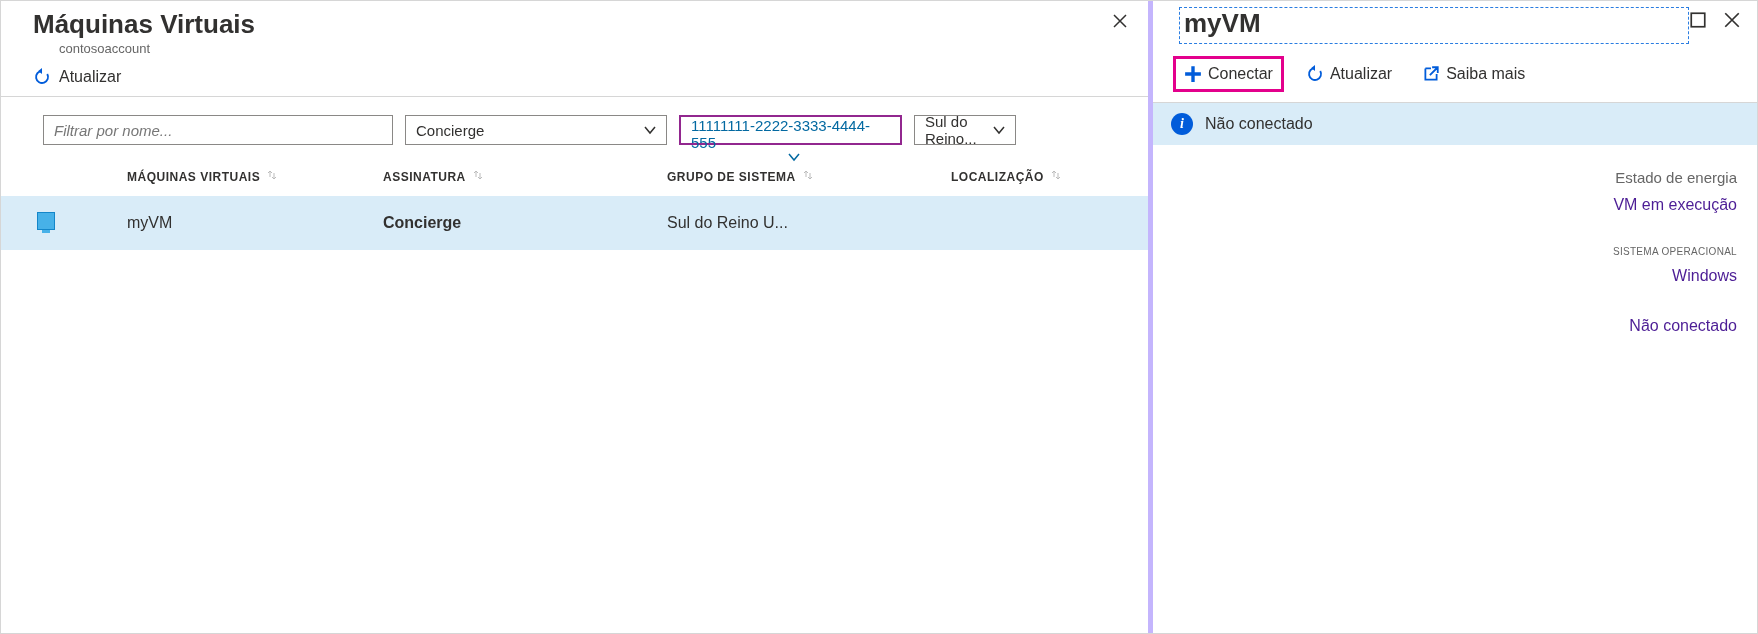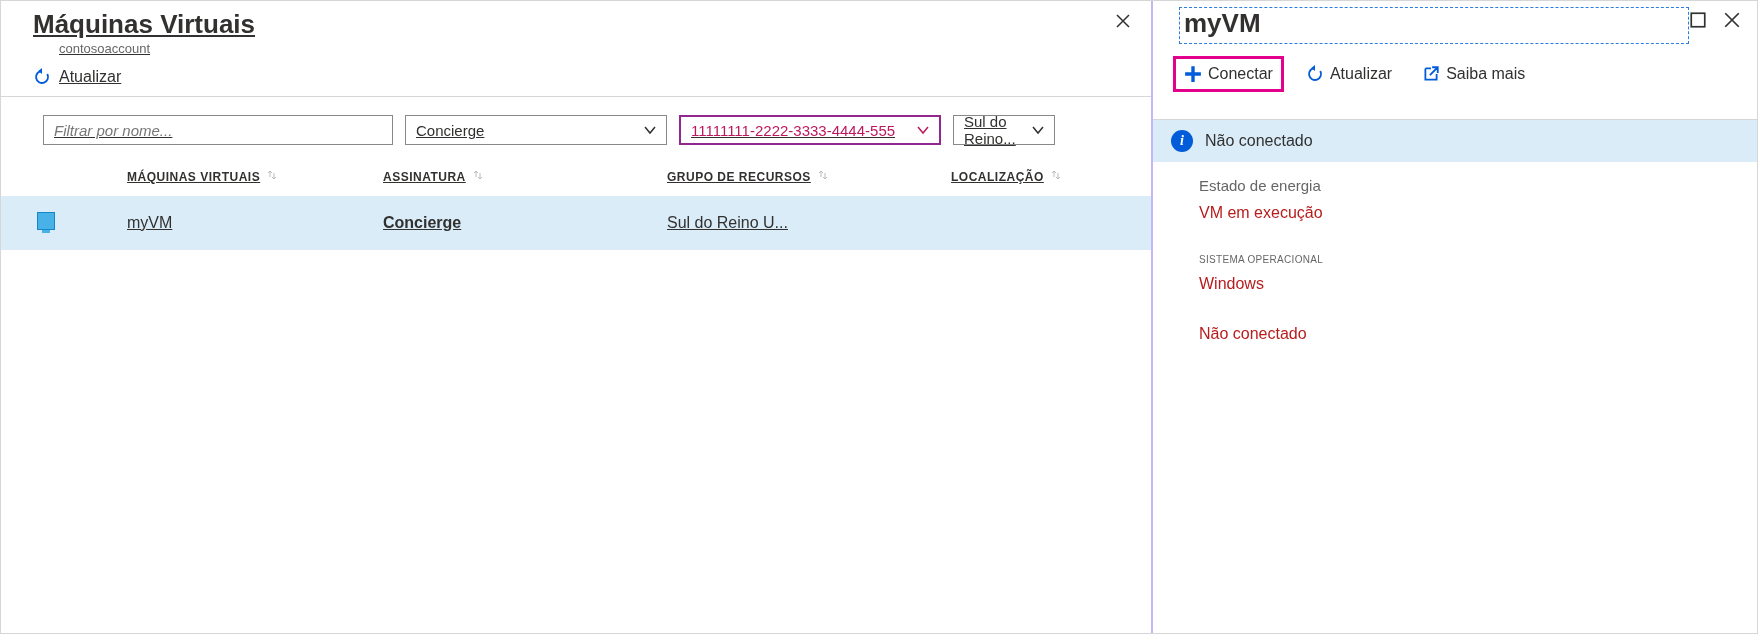--- a/index.html
+++ b/index.html
@@ -9,24 +9,23 @@
     background: #fff;
     width: 1758px;
     height: 634px;
     overflow: hidden;
     border: 1px solid #d6d6d6;
     display: flex;
   }
   
   .left-panel {
     width: 1152px;
-    border-right: 2px solid #c4b5fd;
+    border-right: 5px solid #c4b5fd;
     display: flex;
     flex-direction: column;
-    text-decoration: underline;
   }
   .lp-header {
     display: flex;
     align-items: flex-start;
     padding: 8px 16px 6px 32px;
   }
   .lp-title-block { flex: 1; }
   .lp-title { font-size: 26px; font-weight: 600; color: #323130; line-height: 30px; }
   .lp-subtitle { font-size: 13px; color: #666; margin-top: 2px; margin-left: 26px; }
   .lp-close { color:#323130; cursor:pointer; padding:4px; }
@@ -66,23 +65,24 @@
     border: 1px solid #8a8886;
     display: flex; align-items: center;
     padding: 0 10px;
     font-size: 15px;
     justify-content: space-between;
     cursor: pointer;
     background: #fff;
   }
   .dd-concierge { width: 262px; }
   .dd-rg {
-    width: 262px;
+    width: 223px;
     border: 2px solid #92278f;
-    color: #be185d;
+    color: #0369a1;
+    flex-direction: column;
   }
   .dd-loc { width: 102px; }
   .dropdown svg { width:12px; height:12px; flex-shrink:0; margin-left:6px; }
 
   
   .table { width: 100%; }
   .thead, .trow {
     display: grid;
     grid-template-columns: 96px 286px 284px 284px auto;
     align-items: center;
@@ -129,21 +129,21 @@
   .rp-title-wrap { flex:1; border:1px dashed #2a7de1; padding: 0 4px 4px 4px;}
   .rp-title { font-size: 26px; font-weight: 600; }
   .rp-subtitle { font-size:13px; color:#666; margin-top:0px;}
   .rp-head-icons { display:flex; gap:16px; padding-top:4px;}
   .rp-head-icons svg{ width:18px;height:18px; color:#323130;}
   .rp-head-btn{cursor:pointer;}
 
   .rp-toolbar {
     display:flex; align-items:center;
     gap: 14px;
-    padding: 8px 10px 27px 20px;
+    padding: 8px 10px 10px 20px;
     border-bottom:1px solid #d6d6d6;
   }
   .rp-btn {
     display:flex; align-items:center; gap:6px;
     font-size:16px; color:#323130;
     background:none; border:none; cursor:pointer;
     padding:6px 8px;
   }
   .rp-btn svg{ width:18px;height:18px; color:#015cda;}
   .rp-btn.connect { border:3px solid #e3008c; }
@@ -157,26 +157,26 @@
   }
   .info-icon{
     width:22px;height:22px; border-radius:50%;
     background:#015cda; color:#fff;
     display:flex;align-items:center;justify-content:center;
     font-weight:700; font-family:Georgia,serif; font-style:italic;
     font-size:14px;
   }
 
   .rp-body{
-    padding: 15px 20px 20px 46px;
+    padding: 24px 20px 20px 46px;
     font-size:16px;
-    display:flex; flex-direction:column; gap:10px;
+    display:flex; flex-direction:column; gap:10px;text-align:right;
   }
   .label{ color:#666; font-size:15px;}
-  .value{ color:#b91c1c; font-size:16px; margin-bottom:22px;}
+  .value{ color:#4c1d95; font-size:16px; margin-bottom:22px;}
   .section-title{ color:#666; font-size:10px; letter-spacing:.3px;}
 </style>
 </head>
 <body>
 
 <div class="left-panel">
 
   <div class="lp-header">
     <div class="lp-title-block">
       <div class="lp-title">Máquinas Virtuais</div>
@@ -230,21 +230,21 @@
               <path d="M4 8 L4 2 M4 2 L2 4 M4 2 L6 4 M8 4 L8 10 M8 10 L6 8 M8 10 L10 8" stroke="currentColor" stroke-width="1" fill="none"></path>
             </svg></span>
       </div>
       <div class="th">
         <span>ASSINATURA</span>
         <span class="sort"><svg viewBox="0 0 12 12">
               <path d="M4 8 L4 2 M4 2 L2 4 M4 2 L6 4 M8 4 L8 10 M8 10 L6 8 M8 10 L10 8" stroke="currentColor" stroke-width="1" fill="none"></path>
             </svg></span>
       </div>
       <div class="th">
-        <span>GRUPO DE RECURSOS</span>
+        <span>GRUPO DE SISTEMA</span>
         <span class="sort"><svg viewBox="0 0 12 12">
               <path d="M4 8 L4 2 M4 2 L2 4 M4 2 L6 4 M8 4 L8 10 M8 10 L6 8 M8 10 L10 8" stroke="currentColor" stroke-width="1" fill="none"></path>
             </svg></span>
       </div>
       <div class="th">
         <span>LOCALIZAÇÃO</span>
         <span class="sort"><svg viewBox="0 0 12 12">
               <path d="M4 8 L4 2 M4 2 L2 4 M4 2 L6 4 M8 4 L8 10 M8 10 L6 8 M8 10 L10 8" stroke="currentColor" stroke-width="1" fill="none"></path>
             </svg></span>
       </div>

